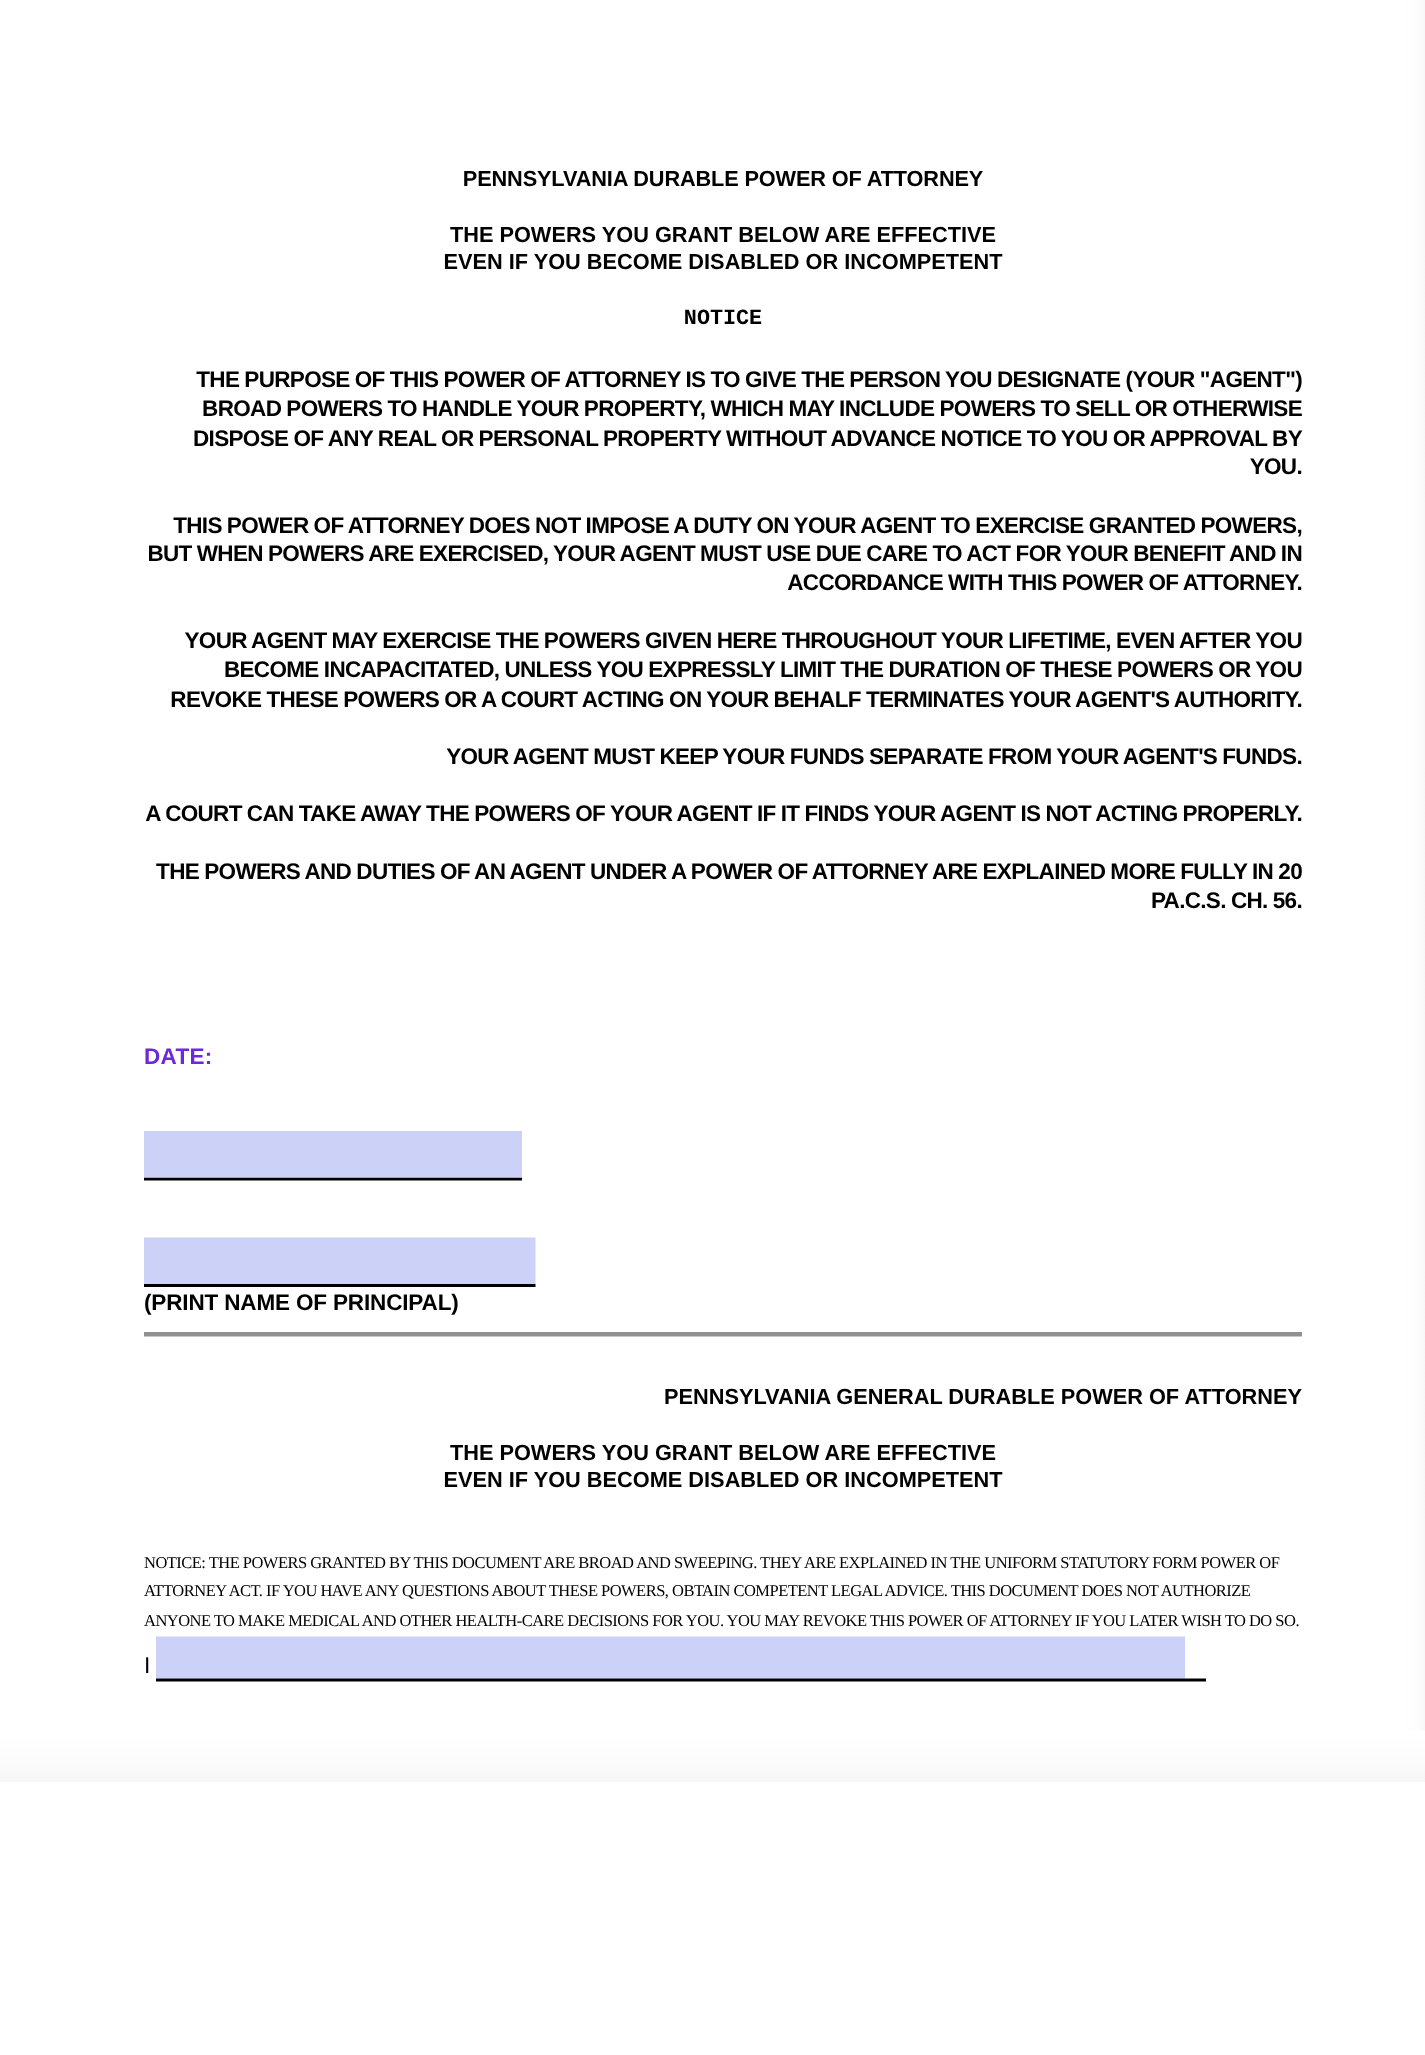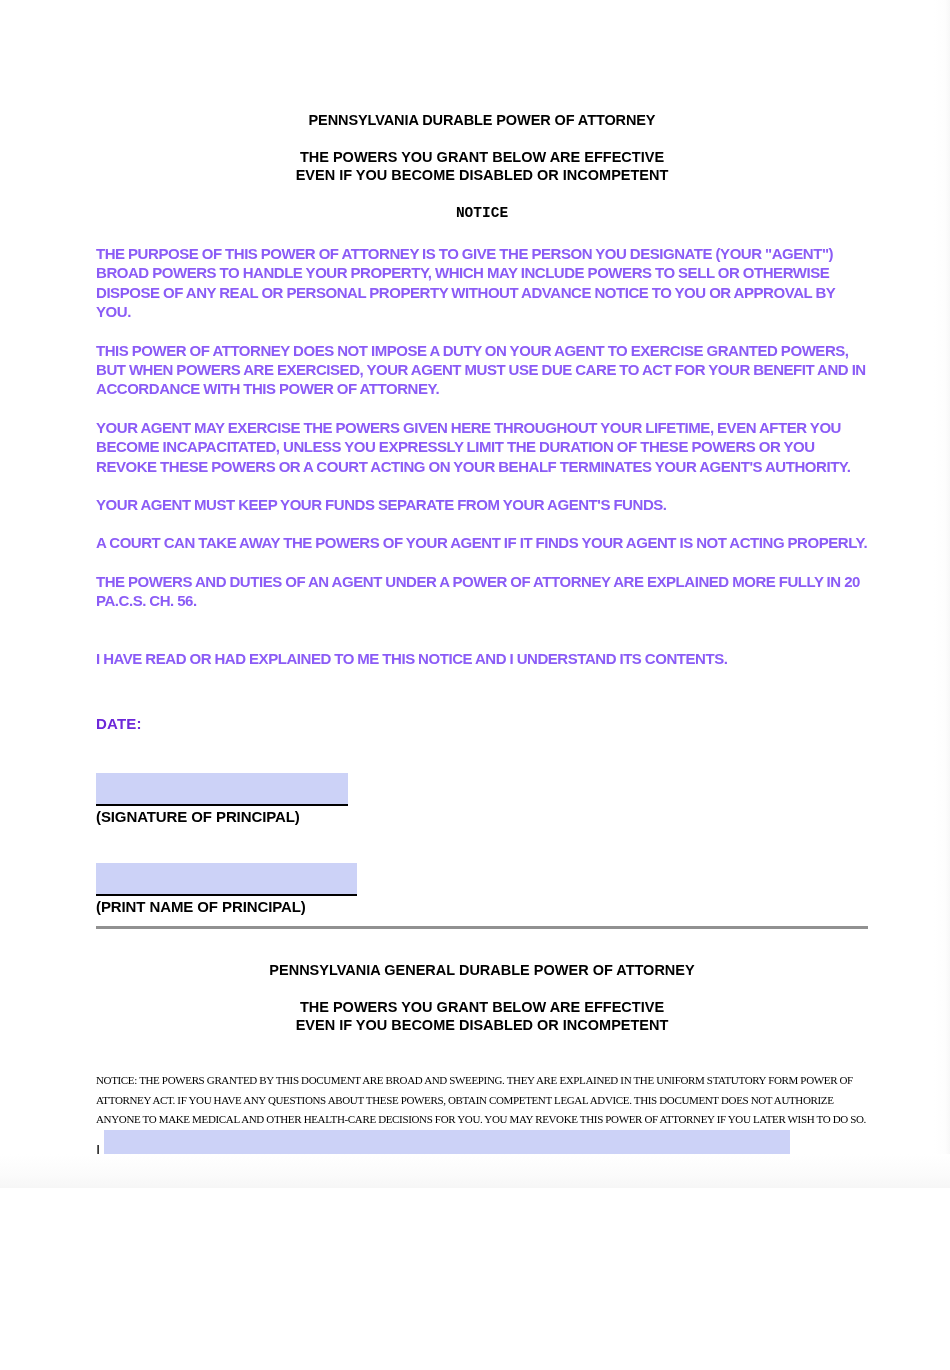--- a/index.html
+++ b/index.html
@@ -69,22 +69,22 @@
     font-size: 14.5px;
     text-align: center;
     color: #000;
   }
 
   .para {
     font-family: "Liberation Sans", sans-serif;
     font-weight: bold;
     font-size: 15px;
     line-height: 19.4px;
-    color: #8b5cf6;
-    text-align: left;
+    color: #000000;
+    text-align: right;
     letter-spacing: -0.45px;
     word-spacing: -0.3px;
     margin: 0;
   }
 
   
   .sp-title-1 { height: 112px; }
   .sp-a { height: 20px; }
   .sp-b { height: 21px; }
   .sp-c { height: 23px; }
@@ -133,21 +133,21 @@
     background: #919191;
     width: 772px;
     margin: 0;
   }
 
   
   .sec2-title {
     font-family: "Liberation Sans", sans-serif;
     font-weight: bold;
     font-size: 14.5px;
-    text-align: center;
+    text-align: right;
     color: #000;
   }
   .sec2-sub {
     font-family: "Liberation Sans", sans-serif;
     font-weight: bold;
     font-size: 14.5px;
     text-align: center;
     line-height: 18px;
     color: #000;
   }
@@ -230,32 +230,30 @@
     <div class="sp-para"></div>
     <p class="para">YOUR AGENT MAY EXERCISE THE POWERS GIVEN HERE THROUGHOUT YOUR LIFETIME, EVEN AFTER YOU BECOME INCAPACITATED, UNLESS YOU EXPRESSLY LIMIT THE DURATION OF THESE POWERS OR YOU REVOKE THESE POWERS OR A COURT ACTING ON YOUR BEHALF TERMINATES YOUR AGENT'S AUTHORITY.</p>
     <div class="sp-para"></div>
     <p class="para">YOUR AGENT MUST KEEP YOUR FUNDS SEPARATE FROM YOUR AGENT'S FUNDS.</p>
     <div class="sp-para"></div>
     <p class="para">A COURT CAN TAKE AWAY THE POWERS OF YOUR AGENT IF IT FINDS YOUR AGENT IS NOT ACTING PROPERLY.</p>
     <div class="sp-para"></div>
     <p class="para">THE POWERS AND DUTIES OF AN AGENT UNDER A POWER OF ATTORNEY ARE EXPLAINED MORE FULLY IN 20 PA.C.S. CH. 56.</p>
     <div class="sp-para"></div>
     <div class="sp-para"></div>
-    <p class="para">I HAVE READ OR HAD EXPLAINED TO ME THIS NOTICE AND I UNDERSTAND ITS CONTENTS.</p>
 
     <div style="height:47px"></div>
 
     <div class="date-label">DATE:</div>
 
     <div style="height:41px"></div>
 
     <div class="fieldrow">
       <div class="field sig"></div>
       <div class="ruleline sig"></div>
-      <div class="fld-label">(SIGNATURE OF PRINCIPAL)</div>
     </div>
 
     <div style="height:38px"></div>
 
     <div class="fieldrow">
       <div class="field print"></div>
       <div class="ruleline print"></div>
       <div class="fld-label">(PRINT NAME OF PRINCIPAL)</div>
     </div>
 

